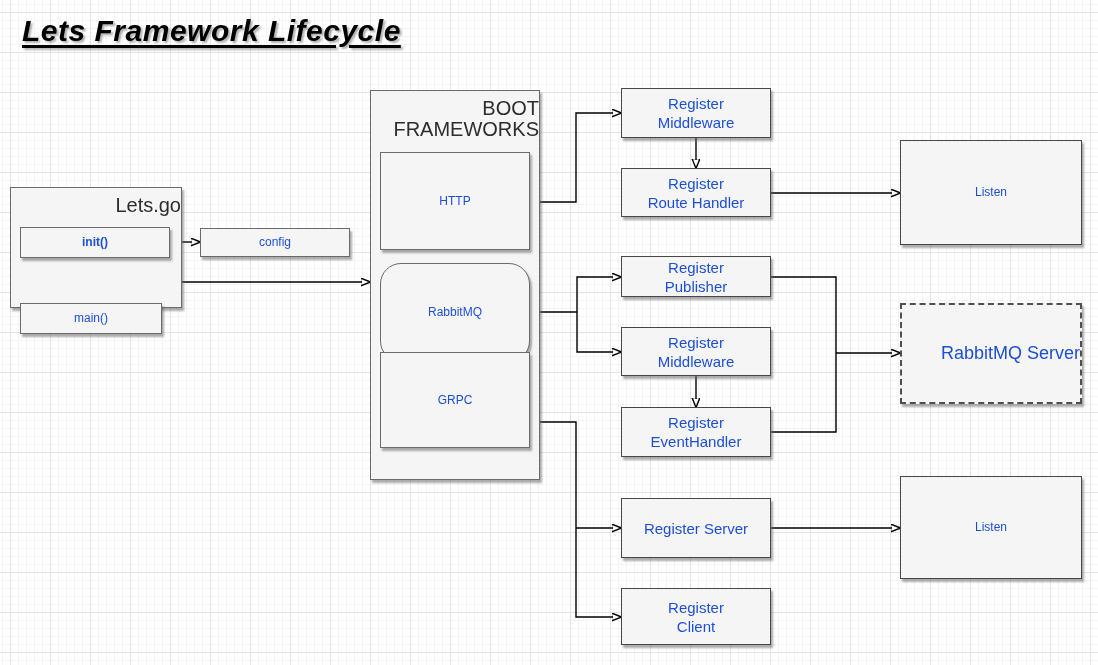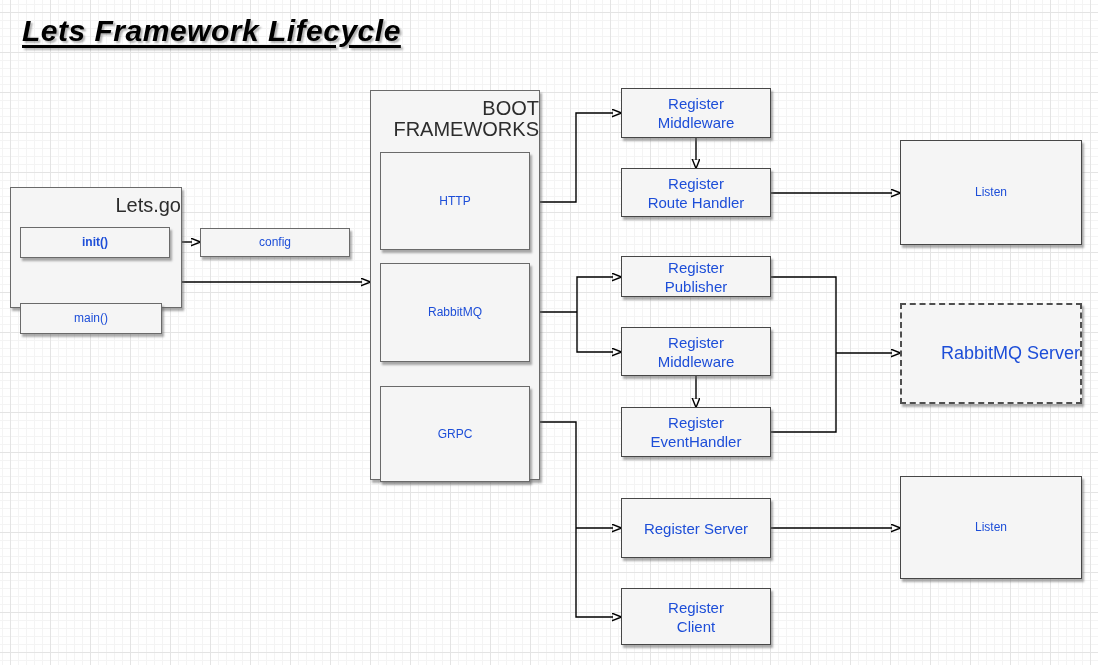--- a/index.html
+++ b/index.html
@@ -137,24 +137,24 @@
     <span>config</span>
   </div>
 
   <div class="container-node" style="left:370px; top:90px; width:170px; height:390px;">
     <span class="container-label">BOOT
 FRAMEWORKS</span>
   </div>
   <div class="node big" style="left:380px; top:152px; width:150px; height:98px;">
     <span>HTTP</span>
   </div>
-  <div class="node big" style="left:380px; top:263px; width:150px; height:99px;">
+  <div class="node big" style="left:380px; top:263px; width:150px; height:99px;border-radius:21px;">
     <span>RabbitMQ</span>
   </div>
-  <div class="node big" style="left:380px; top:386px; width:150px; height:96px;text-align:center;">
+  <div class="node big" style="left:380px; top:352px; width:150px; height:96px;text-align:center;">
     <span>GRPC</span>
   </div>
 
   <div class="node dark" style="left:621px; top:88px; width:150px; height:50px;">
     <span>Register
 Middleware</span>
   </div>
   <div class="node dark" style="left:621px; top:168px; width:150px; height:49px;">
     <span>Register
 Route Handler</span>

